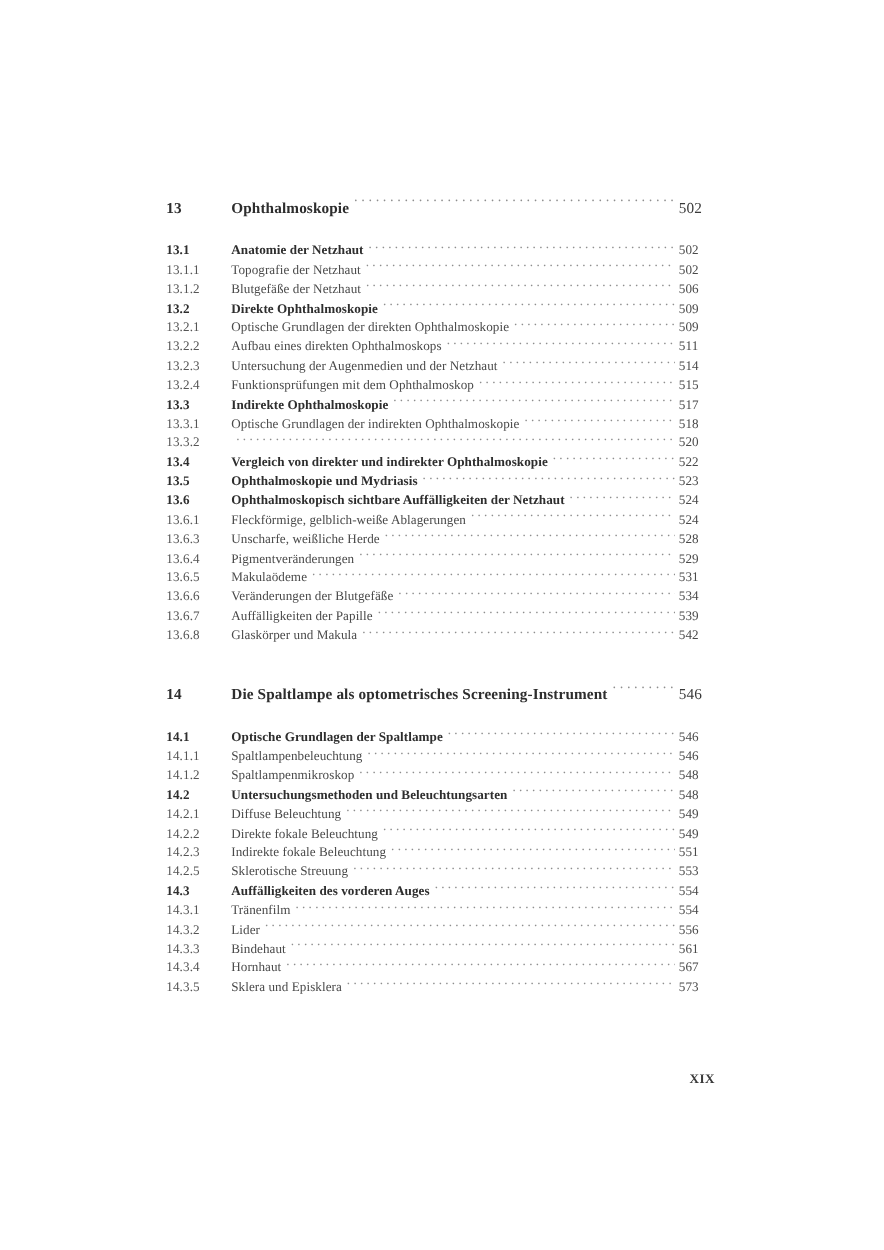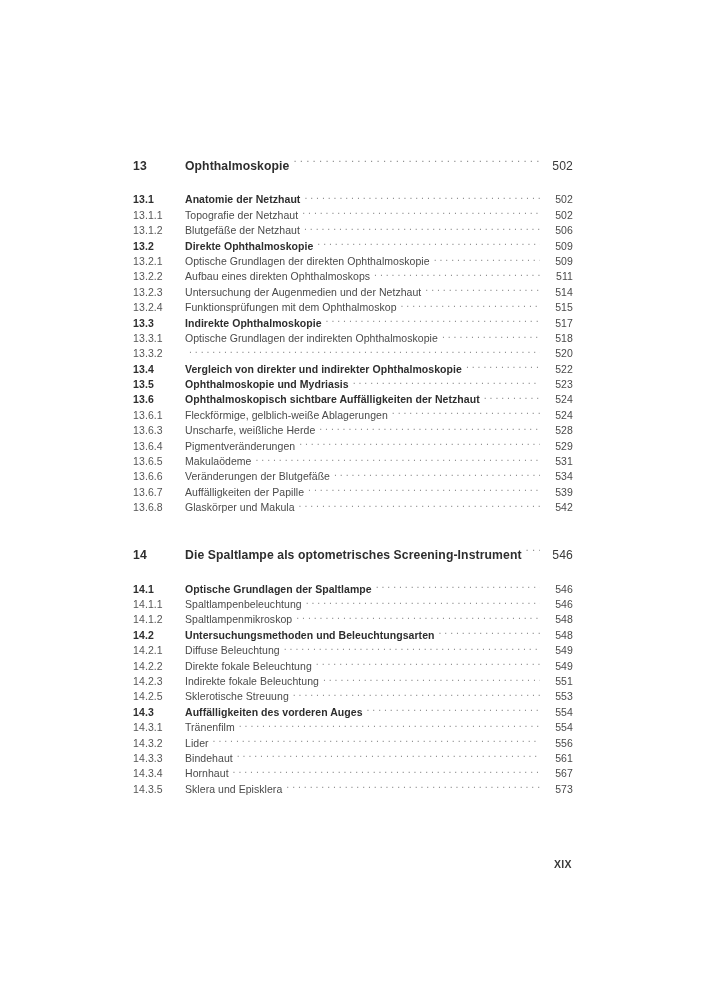--- a/index.html
+++ b/index.html
@@ -15,20 +15,21 @@
     color: #3a3a3a;
     overflow: hidden;
   }
 
   .page {
     position: relative;
     width: 707px;
     height: 1000px;
     box-sizing: border-box;
     padding: 0;
+    font-family: Liberation Serif, serif;
   }
 
   .toc {
     position: absolute;
     left: 133px;
     top: 150px;
     width: 440px;
   }
 
   
@@ -70,21 +71,21 @@
     letter-spacing: 0px;
     color: #8e8e8e;
     display: block;
     overflow: hidden;
     white-space: nowrap;
   }
 
   .pageno {
     flex: 0 0 30px;
     width: 30px;
-    text-align: right;
+    text-align: left;
     font-size: 10.5px;
     color: #4a4a4a;
     letter-spacing: 0.1px;
   }
 
   
   .lvl-chapter .num,
   .lvl-chapter .title {
     font-weight: bold;
     font-size: 12.2px;

